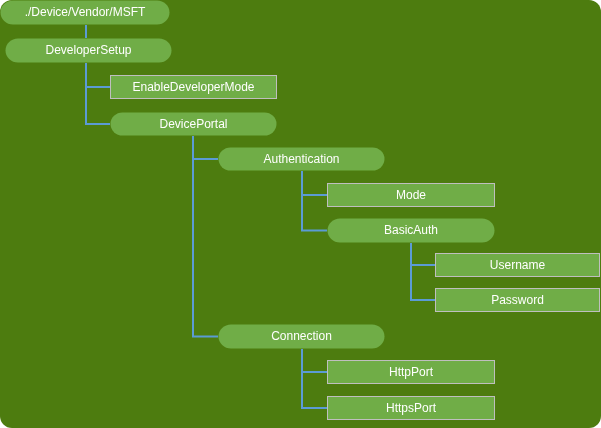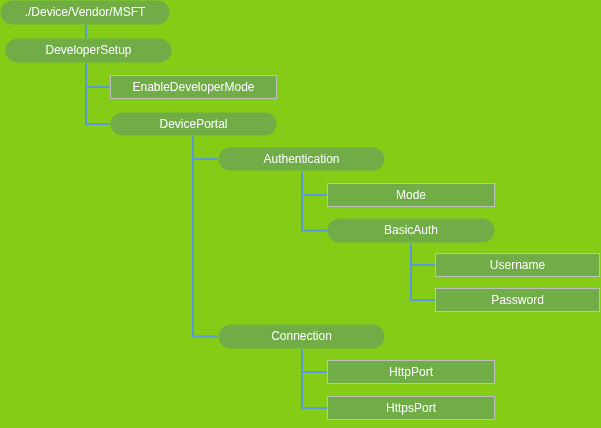--- a/index.html
+++ b/index.html
@@ -11,21 +11,22 @@
   body {
     width: 601px;
     height: 428px;
     overflow: hidden;
     font-family: "Liberation Sans", sans-serif;
   }
   #diagram-root {
     position: relative;
     width: 601px;
     height: 428px;
-    background: #84cc16;
+    background: #4d7c0f;
+    border-radius: 12px;
   }
   #tree-svg {
     display: block;
     width: 601px;
     height: 428px;
   }
   .node-shape {
     stroke: #bfbfbf;
     stroke-width: 1;
   }

